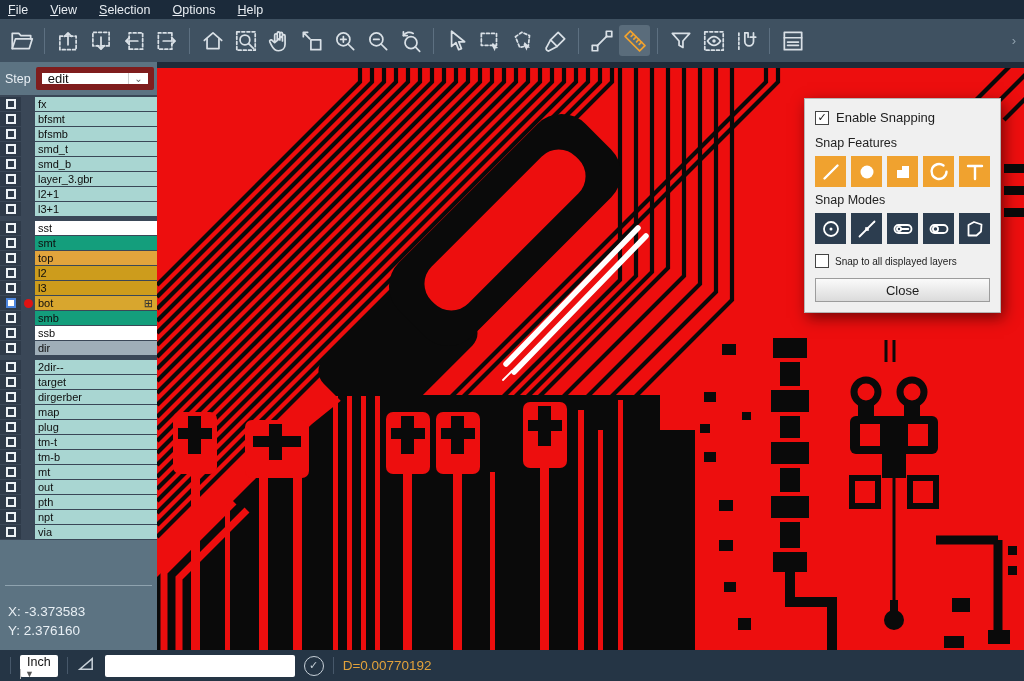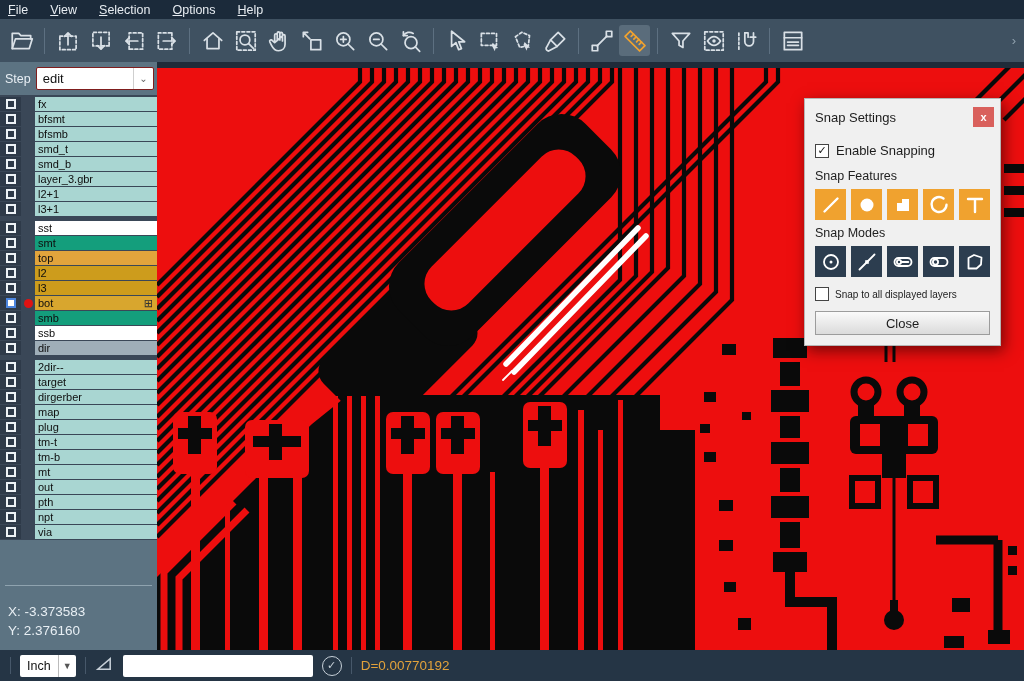--- a/index.html
+++ b/index.html
@@ -19,21 +19,21 @@
   .tsep { width:1px; height:26px; background:#5D7081; margin:0 5px; }
   .toolbar-overflow { margin-left:auto; color:#90A1AE; font-size:13px; padding-right:2px; }
 
   
   .main { flex:1; display:flex; min-height:0; }
 
   
   .sidebar { width:157px; flex:0 0 157px; background:#3A4757; display:flex; flex-direction:column; }
   .step-row { height:33px; background:#5C7382; display:flex; align-items:center; padding:0 3px 0 5px; gap:5px; flex:0 0 auto; }
   .step-label { color:#E8EFF4; font-size:12.5px; }
-  .step-select { flex:1; height:23px; background:#fff; border:1px solid #7f1d1d; border-radius:2px; display:flex; align-items:center; }
+  .step-select { flex:1; height:23px; background:#fff; border:6px solid #7f1d1d; border-radius:2px; display:flex; align-items:center; }
   .step-value { flex:1; font-size:13px; color:#111; padding-left:6px; }
   .step-chev { width:20px; height:100%; border-left:1px solid #CFCFCF; display:flex; align-items:center; justify-content:center; color:#666; font-size:10px; }
   .layers { padding-top:2px; }
   .layer-row { display:flex; height:14px; margin-bottom:1px; font-size:11px; line-height:14px; }
   .cb-cell { width:21px; flex:0 0 21px; background:#2E3A49; display:flex; align-items:center; justify-content:center; margin-right:1px; }
   .cb { width:10px; height:10px; border:2px solid #EDF2F6; }
   .cb.sel { border-color:#4C86E0; background:#fff; }
   .dot-cell { width:13px; flex:0 0 13px; display:flex; align-items:center; justify-content:center; }
   .dot { width:9px; height:9px; border-radius:50%; background:#E01212; }
   .name-cell { flex:1; color:#0E0E0E; padding:0 4px 0 3px; display:flex; align-items:center; justify-content:space-between; }
@@ -58,21 +58,21 @@
   .chk { width:14px; height:14px; flex:0 0 14px; background:#fff; border:1px solid #444; display:flex; align-items:center; justify-content:center; font-size:11px; color:#111; }
   .section-label { font-size:12.5px; margin:2px 0 6px 0; color:#222; }
   .btn-row { display:flex; gap:5px; margin-bottom:6px; }
   .fbtn { width:31px; height:31px; background:#F0A22F; display:flex; align-items:center; justify-content:center; }
   .mbtn { width:31px; height:31px; background:#2C3D4F; display:flex; align-items:center; justify-content:center; }
   .dlg-close-btn { width:100%; height:24px; background:linear-gradient(#FAFAFA,#DBDBDB); border:1px solid #9C9C9C; font-size:13px; font-family:inherit; color:#1c1c1c; }
 
   
   .statusbar { height:31px; background:#253545; display:flex; align-items:center; gap:9px; padding:0 10px; flex:0 0 auto; }
   .ssep { width:1px; height:17px; background:#47586A; }
-  .unit-box { background:#fff; height:22px; display:flex; align-items:stretch; border-radius:2px; }
+  .unit-box { background:#fff; height:22px; display:flex; align-items:stretch; border-radius:2px;flex-direction:column; }
   .unit-text { padding:0 7px; font-size:12.5px; color:#111; display:flex; align-items:center; }
   .unit-chev { width:18px; border-left:1px solid #BBB; display:flex; align-items:center; justify-content:center; color:#555; font-size:9px; }
   .measure-input { width:190px; height:22px; border:none; border-radius:2px; background:#fff; padding:0 6px; font-size:13px; font-family:inherit; }
   .circle-check { width:20px; height:20px; border-radius:50%; border:1.6px solid #C7D0D8; color:#C7D0D8; display:flex; align-items:center; justify-content:center; font-size:11px; }
   .d-value { color:#E2A23B; font-size:13.5px;text-align:right; }
 </style>
 </head>
 <body>
 
 <div class="window">
@@ -672,24 +672,20 @@
         <g stroke="#FFFFFF" stroke-linecap="round" fill="none">
           <path d="M506,364 L638,228" stroke-width="5.5"></path>
           <path d="M514,372 L646,236" stroke-width="5.5"></path>
           <path d="M503,380 L512,371" stroke-width="1.8"></path>
         </g>
 
         <rect x="157" y="62" width="867" height="6" fill="#1F2B39"></rect>
       </svg>
 
       <div class="dialog">
-        <div class="dlg-title-row">
-          <span class="dlg-title">Snap Settings</span>
-          <span class="dlg-close">x</span>
-        </div>
         <div class="dlg-body">
           <div class="chk-row">
             <span class="chk" id="chk-enable">✓</span>
             <span>Enable Snapping</span>
           </div>
           <div class="section-label">Snap Features</div>
           <div class="btn-row" id="feature-row">
               <div class="fbtn">
                 <svg viewBox="0 0 24 24" width="24" height="24" fill="none" stroke="#fff" stroke-width="2.4" stroke-linecap="round" stroke-linejoin="round">
                   <path d="M5.5 18.5L18.5 5.5"></path>

